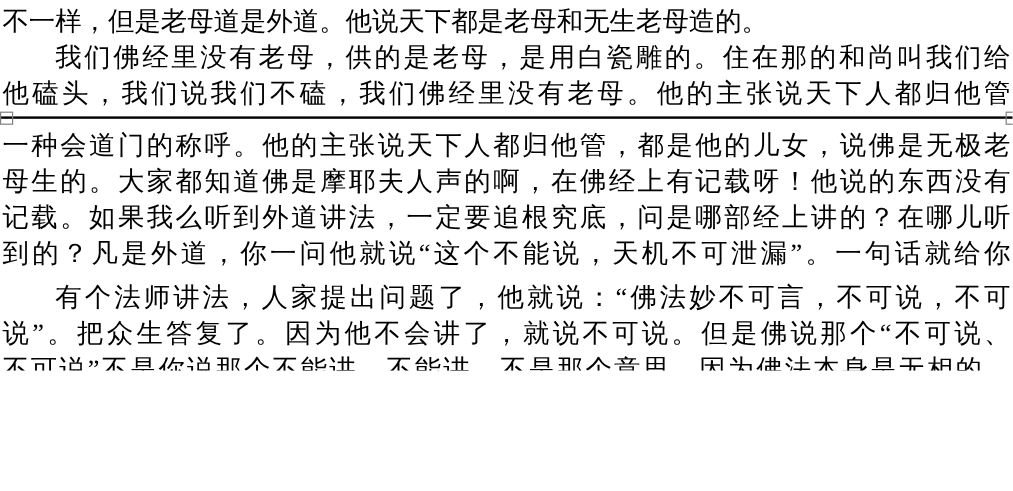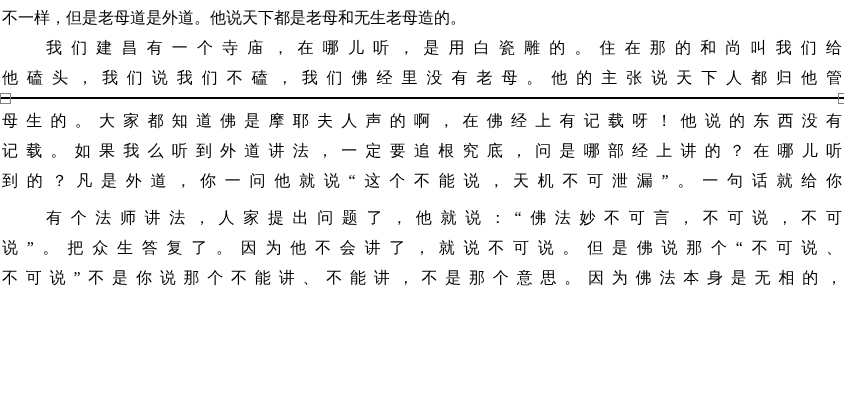--- a/index.html
+++ b/index.html
@@ -8,21 +8,21 @@
     background: #ffffff;
   }
   .page {
     position: relative;
     width: 844px;
     height: 309px;
     overflow: hidden;
     background: #ffffff;
     color: #000000;
     font-family: "Liberation Serif", "DejaVu Serif", serif;
-    font-size: 16px;
+    font-size: 22px;
     padding-top: 3px;
     box-sizing: border-box;
   }
   .line {
     height: 30px;
     line-height: 30px;
     padding: 0 2px;
     white-space: nowrap;
     overflow: hidden;
     text-align: left;
@@ -59,26 +59,27 @@
   }
   .page-divider .handle.left { left: 0; }
   .page-divider .handle.right { right: -5px; }
 </style>
 </head>
 <body>
 
 <div class="page">
 
 <div class="line">不一样，但是老母道是外道。他说天下都是老母和无生老母造的。</div>
-    <div class="line indent justify">我们建昌有一个寺庙，在哪儿听，是用白瓷雕的。住在那的和尚叫我们给</div>
+    <div class="line indent justify">我们佛经里没有老母，供的是老母，是用白瓷雕的。住在那的和尚叫我们给</div>
     <div class="line justify">他磕头，我们说我们不磕，我们佛经里没有老母。他的主张说天下人都归他管</div>
     <div class="page-divider" id="page-divider">
     <span class="rule"></span>
     <span class="handle left"></span>
     <span class="handle right"></span>
   </div>
+    <div class="line justify">一种会道门的称呼。他的主张说天下人都归他管，都是他的儿女，说佛是无极老</div>
     <div class="line justify">母生的。大家都知道佛是摩耶夫人声的啊，在佛经上有记载呀！他说的东西没有</div>
     <div class="line justify">记载。如果我么听到外道讲法，一定要追根究底，问是哪部经上讲的？在哪儿听</div>
     <div class="line justify">到的？凡是外道，你一问他就说“这个不能说，天机不可泄漏”。一句话就给你</div>
     <div class="line indent justify gap">有个法师讲法，人家提出问题了，他就说：“佛法妙不可言，不可说，不可</div>
     <div class="line justify">说”。把众生答复了。因为他不会讲了，就说不可说。但是佛说那个“不可说、</div>
     <div class="line justify">不可说”不是你说那个不能讲、不能讲，不是那个意思。因为佛法本身是无相的，</div>
   </div>
 
 </body></html>

